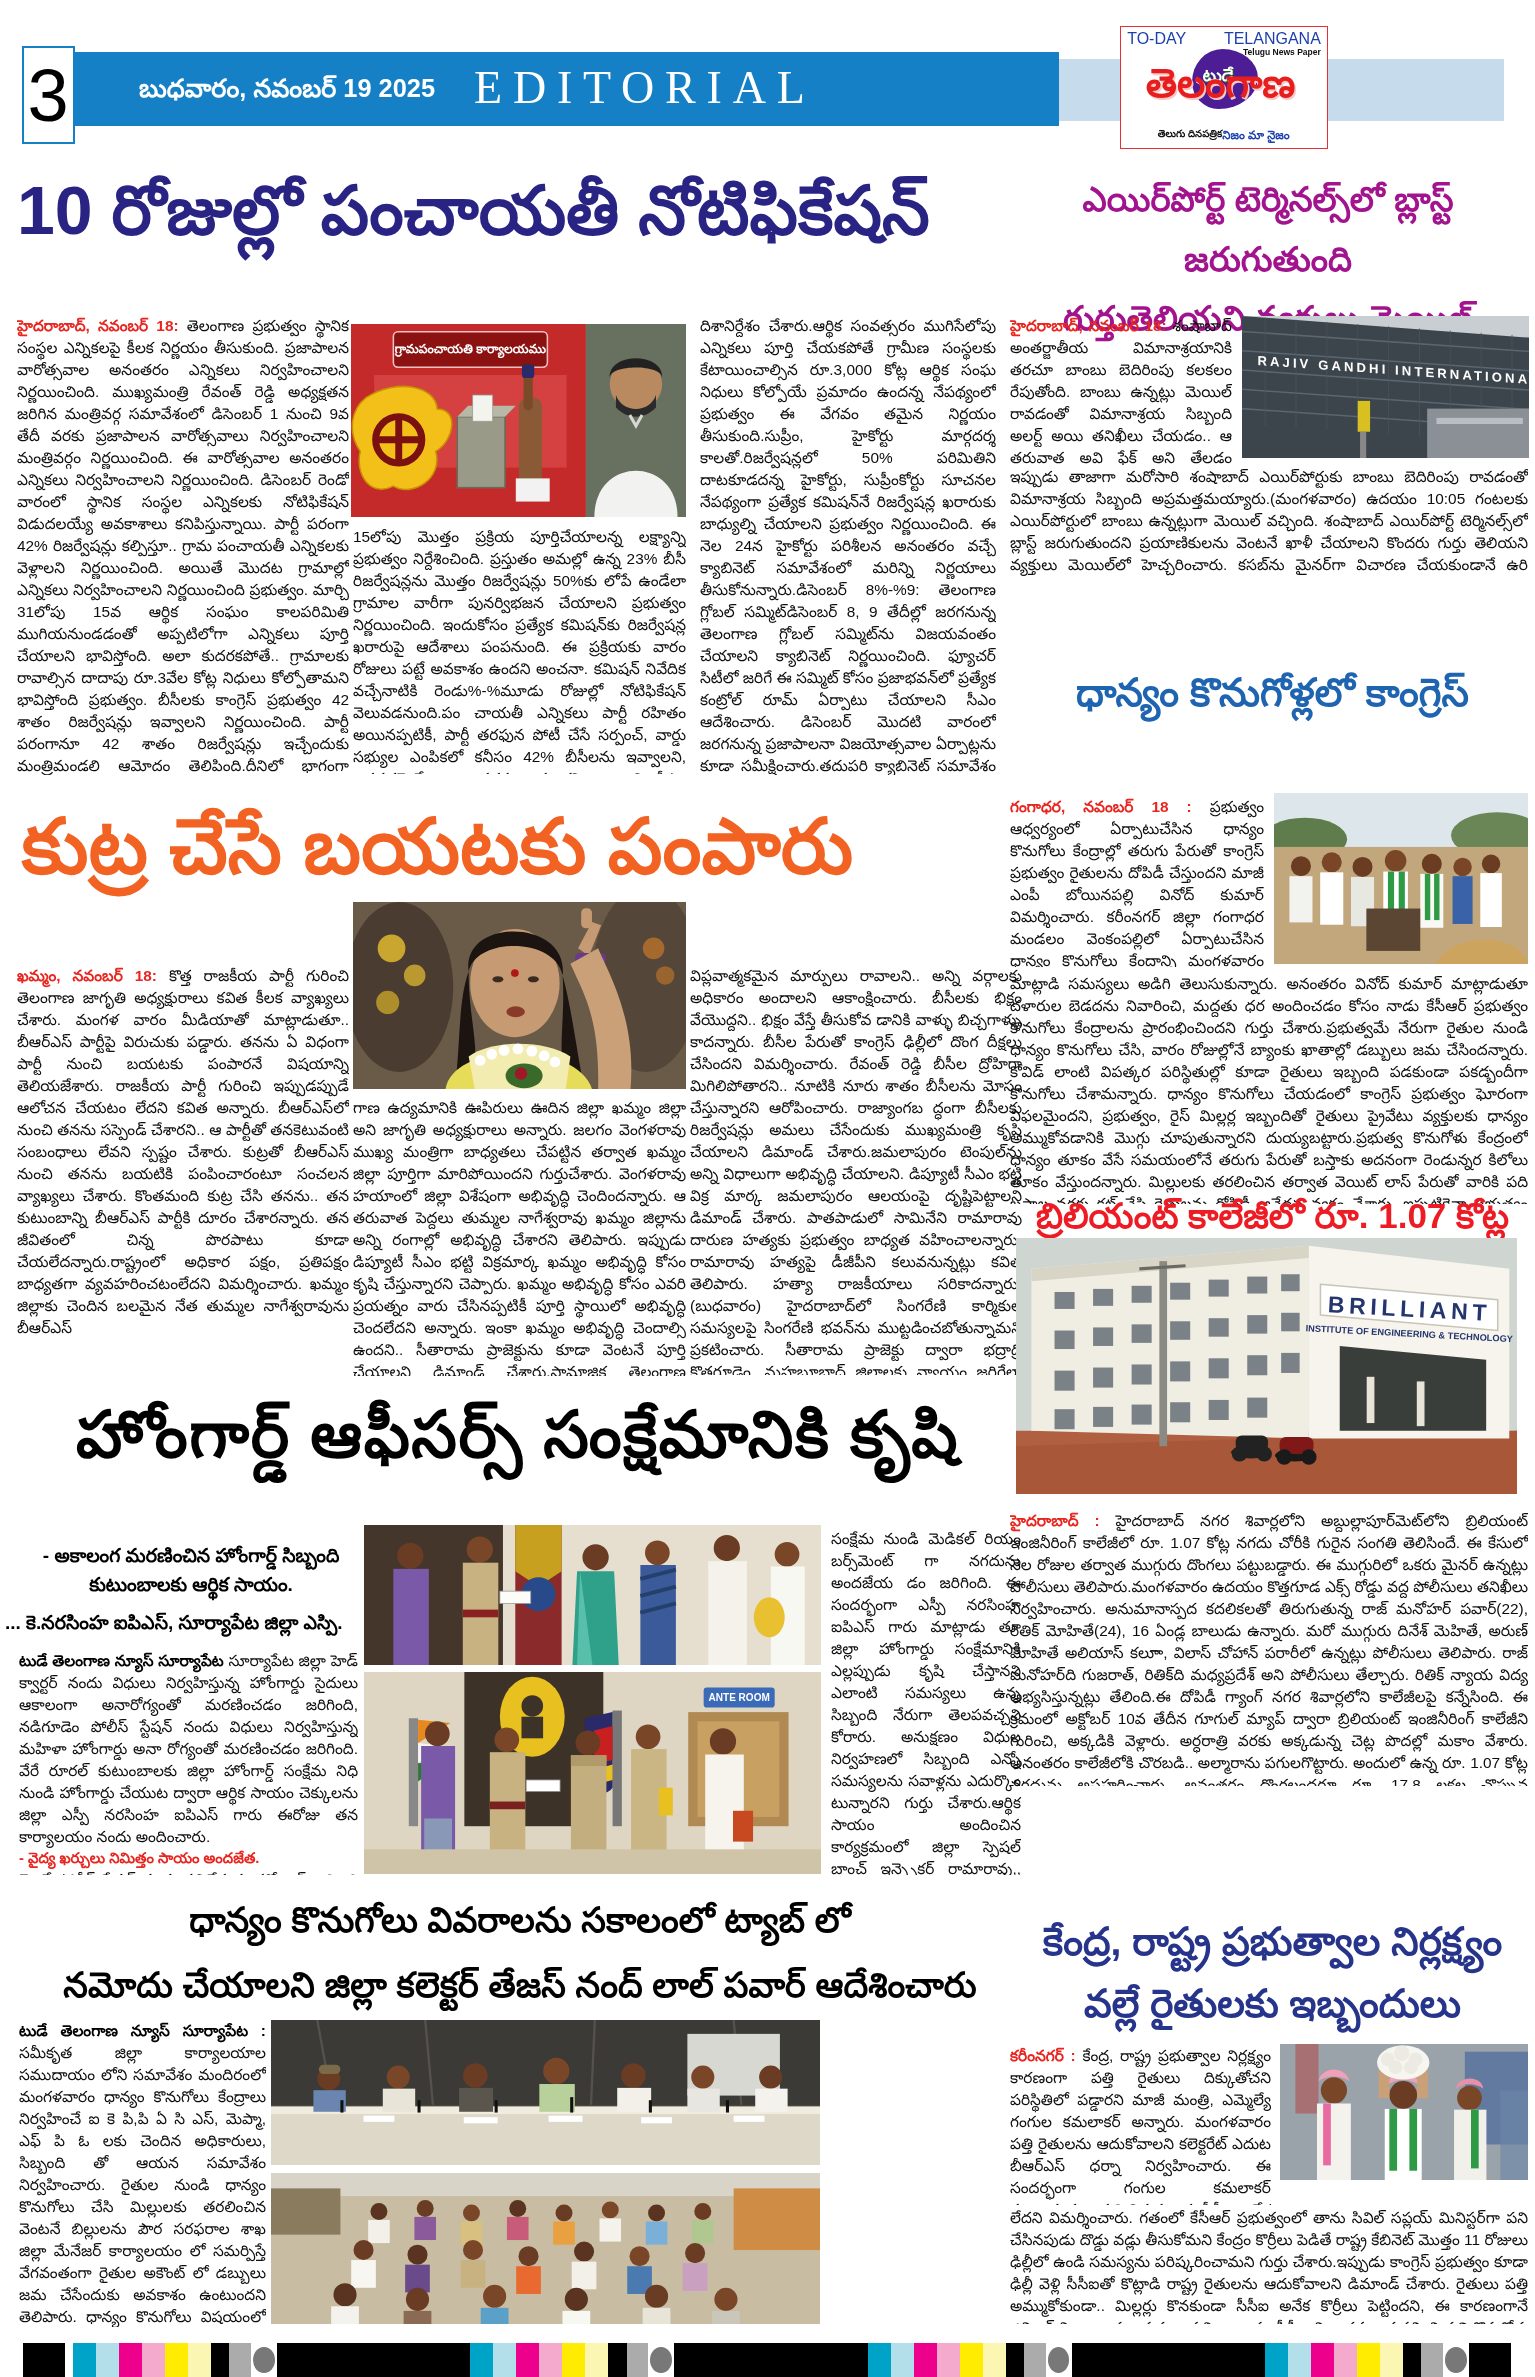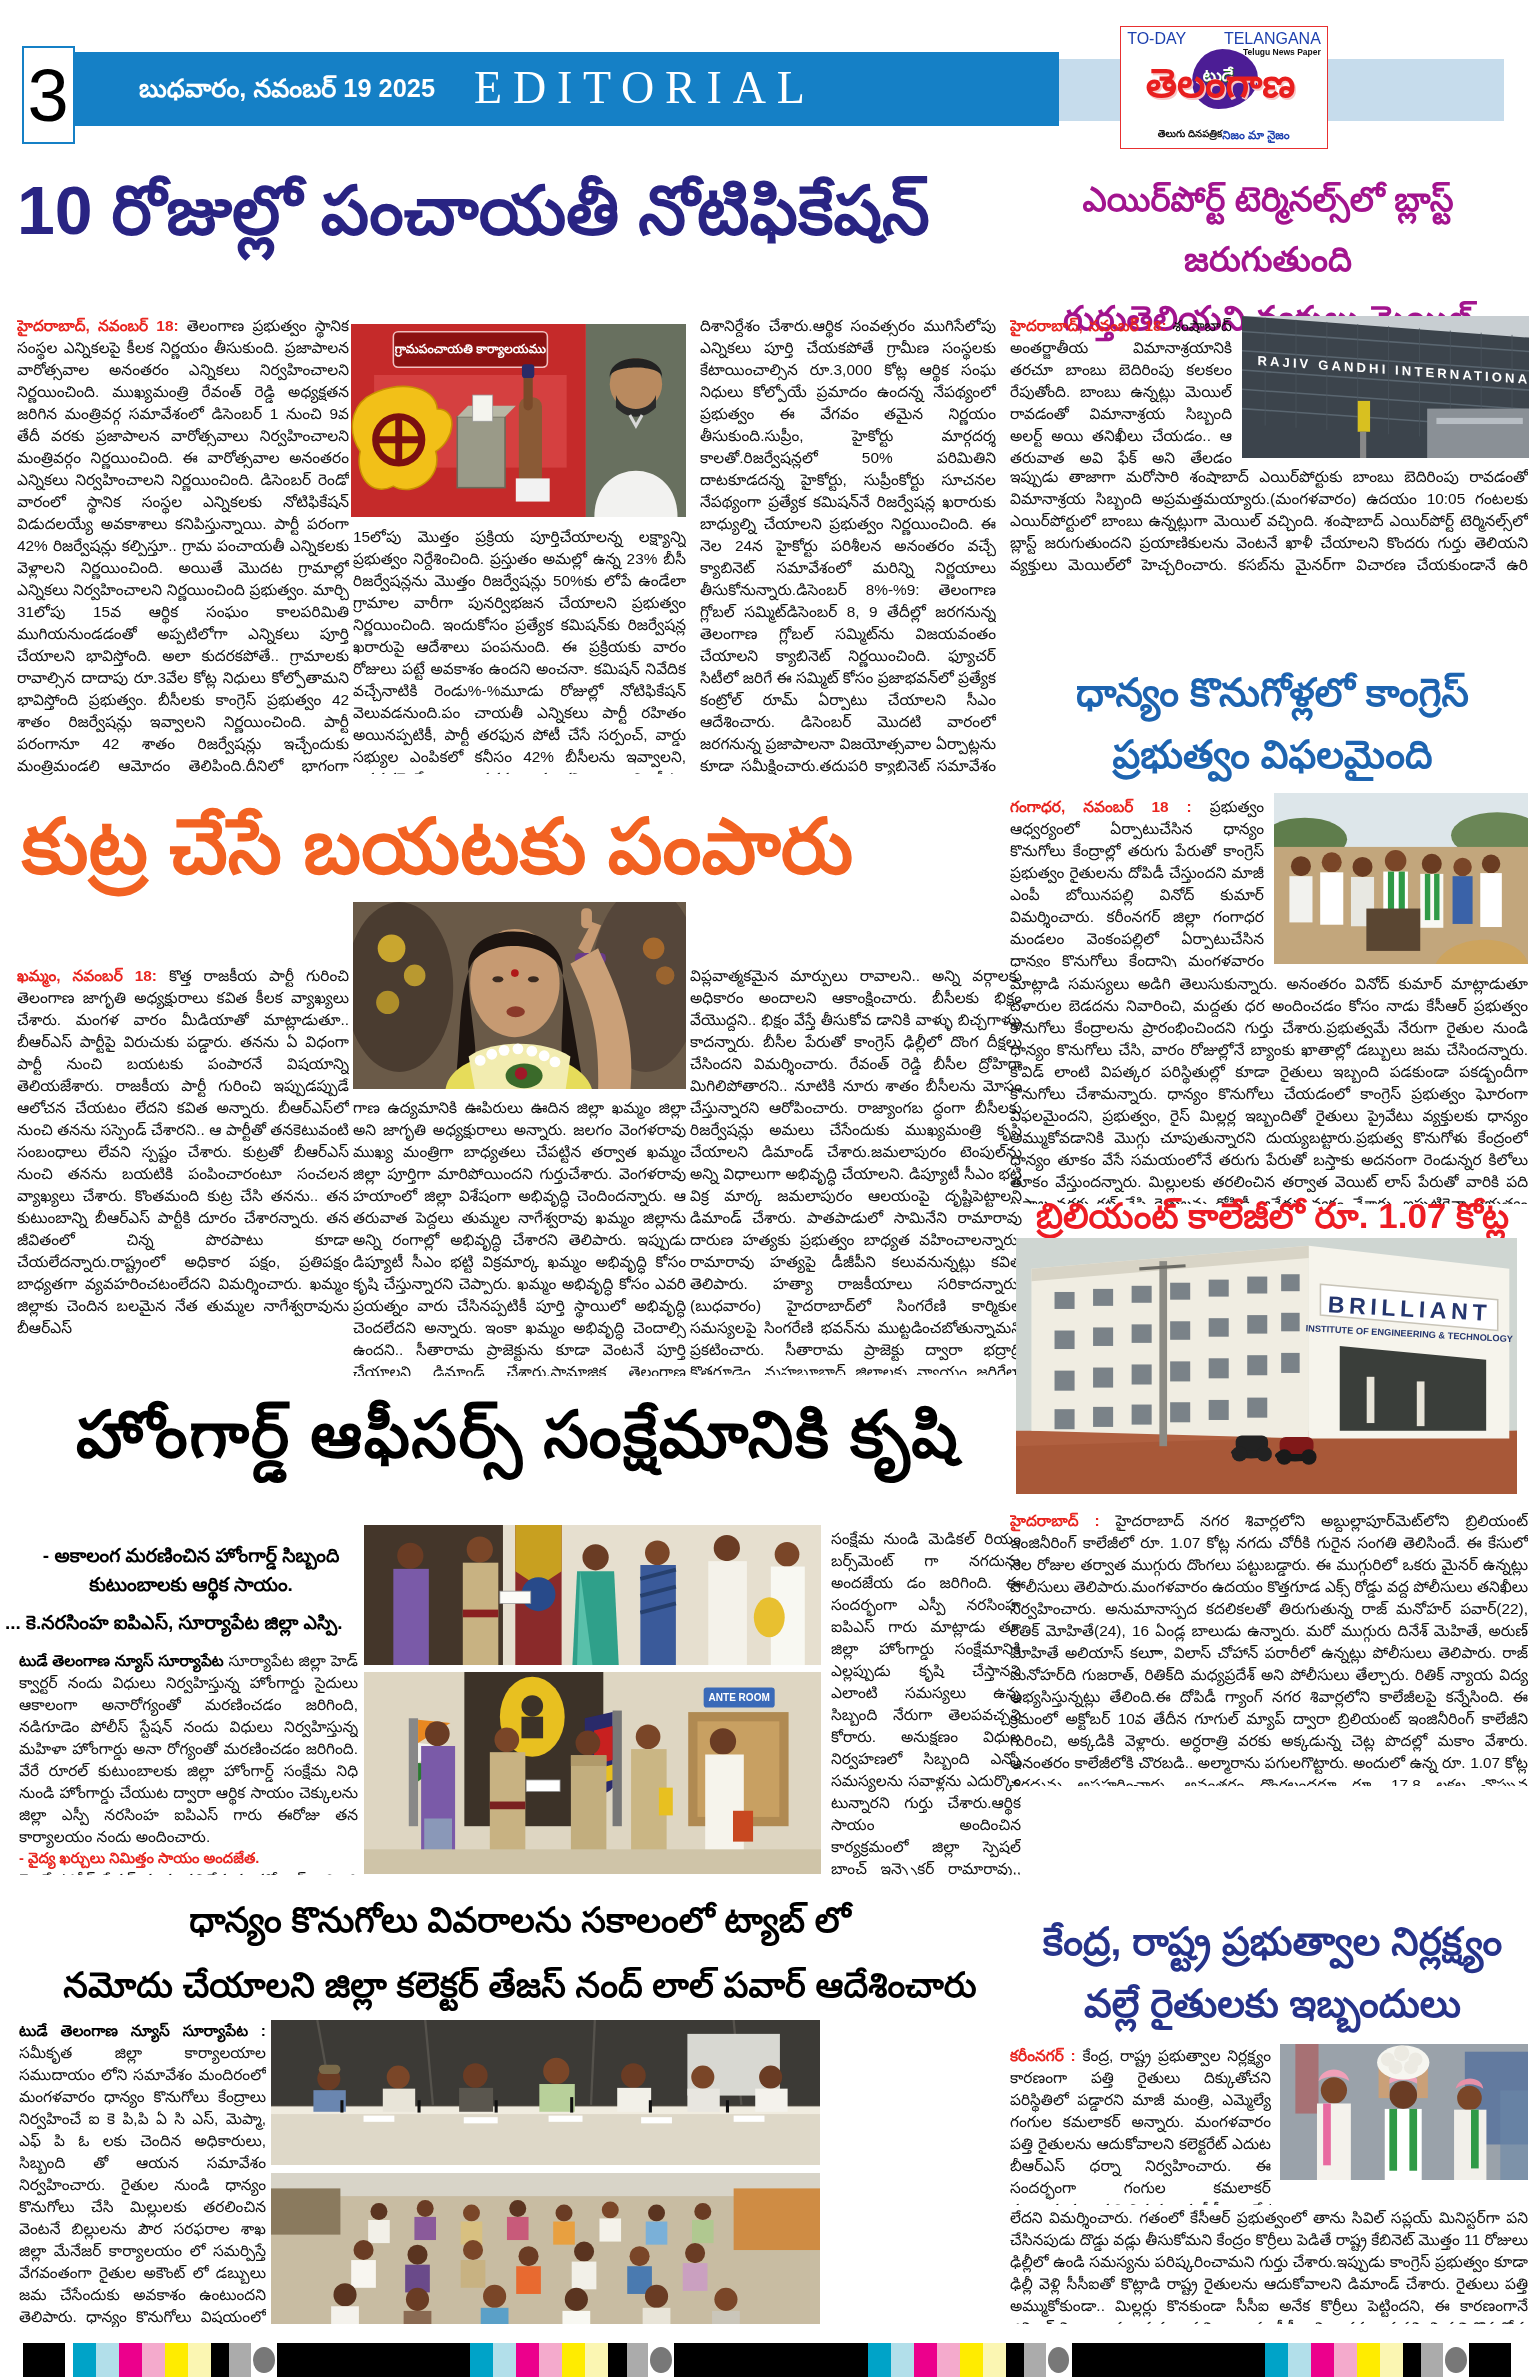--- a/index.html
+++ b/index.html
@@ -149,21 +149,20 @@
     <rect x="240" y="120" width="132" height="64" fill="#8a9096"></rect>
     <rect x="252" y="132" width="112" height="8" fill="#b8bec4"></rect>
     <rect x="150" y="110" width="16" height="40" fill="#d8c020"></rect>
     <rect x="153" y="150" width="8" height="34" fill="#888"></rect>
   </svg>
 </div>
 <div class="abs body-text" style="left:1010px;top:466px;width:518px;height:113px;">ఇప్పుడు తాజాగా మరోసారి శంషాబాద్ ఎయిర్‌పోర్టుకు బాంబు బెదిరింపు రావడంతో విమానాశ్రయ సిబ్బంది అప్రమత్తమయ్యారు.(మంగళవారం) ఉదయం 10:05 గంటలకు ఎయిర్‌పోర్టులో బాంబు ఉన్నట్లుగా మెయిల్ వచ్చింది. శంషాబాద్ ఎయిర్‌పోర్ట్ టెర్మినల్స్‌లో బ్లాస్ట్ జరుగుతుందని ప్రయాణికులను వెంటనే ఖాళీ చేయాలని కొందరు గుర్తు తెలియని వ్యక్తులు మెయిల్‌లో హెచ్చరించారు. కసబ్‌ను మైనర్‌గా విచారణ చేయకుండానే ఉరి తీశారని మెయిల్‌లో రాశారు. ఈరోజు ఆపరేషన్ కోసం లాజిస్టిక్స్ సిద్ధం చేయడానికి 3 నెలలు పట్టిందని మెయిల్ సారాంశం.హైదరాబాద్ ఎయిర్‌పోర్ట్ టెర్మినల్‌లో ఉన్న ముస్లింలు, మహిళలు, పిల్లలను ఖాళీ చేయాలని కోరుతూ మెయిల్ పంపారు. దీంతో విమానాశ్రయ సిబ్బంది అప్రమత్తమయ్యారు. వెంటనే ఎయిర్‌పోర్టులో ముమ్మరంగా తనిఖీలు నిర్వహించారు. మెయిల్ ఎవరు పంపారు?.. ఎక్కడి నుంచి వచ్చింది అనే దానిపై కూడా విమానాశ్రయ సిబ్బంది ఆరా తీసే పనిలో ఉన్నారు.</div>
 
 <div class="abs hl hl-dhanyam" style="left:1018px;top:662px;width:509px;">
   <div>ధాన్యం కొనుగోళ్లలో కాంగ్రెస్</div>
-  <div>ప్రభుత్వం విఫలమైంది</div>
 </div>
 <div class="abs body-text" style="left:1010px;top:796px;width:254px;height:171px;">
   <span class="dateline">గంగాధర, నవంబర్ 18 :</span>
   <span>ప్రభుత్వం ఆధ్వర్యంలో ఏర్పాటుచేసిన ధాన్యం కొనుగోలు కేంద్రాల్లో తరుగు పేరుతో కాంగ్రెస్ ప్రభుత్వం రైతులను దోపిడీ చేస్తుందని మాజీ ఎంపీ బోయినపల్లి వినోద్ కుమార్ విమర్శించారు. కరీంనగర్ జిల్లా గంగాధర మండలం వెంకంపల్లిలో ఏర్పాటుచేసిన ధాన్యం కొనుగోలు కేంద్రాన్ని మంగళవారం మాజీ ఎమ్మెల్యే సుంకె రవిశంకర్ తో కలిసి పరిశీలించారు. ఈ సందర్భంగా రైతులతో</span>
 </div>
 <div class="abs photo" style="left:1274px;top:793px;width:254px;height:171px;">
   <svg viewBox="0 0 330 222" preserveAspectRatio="none">
     <rect width="330" height="70" fill="#dde6ea"></rect>
     <ellipse cx="40" cy="60" rx="55" ry="28" fill="#5f7d4c"></ellipse>
     <ellipse cx="290" cy="55" rx="60" ry="30" fill="#6a8656"></ellipse>

